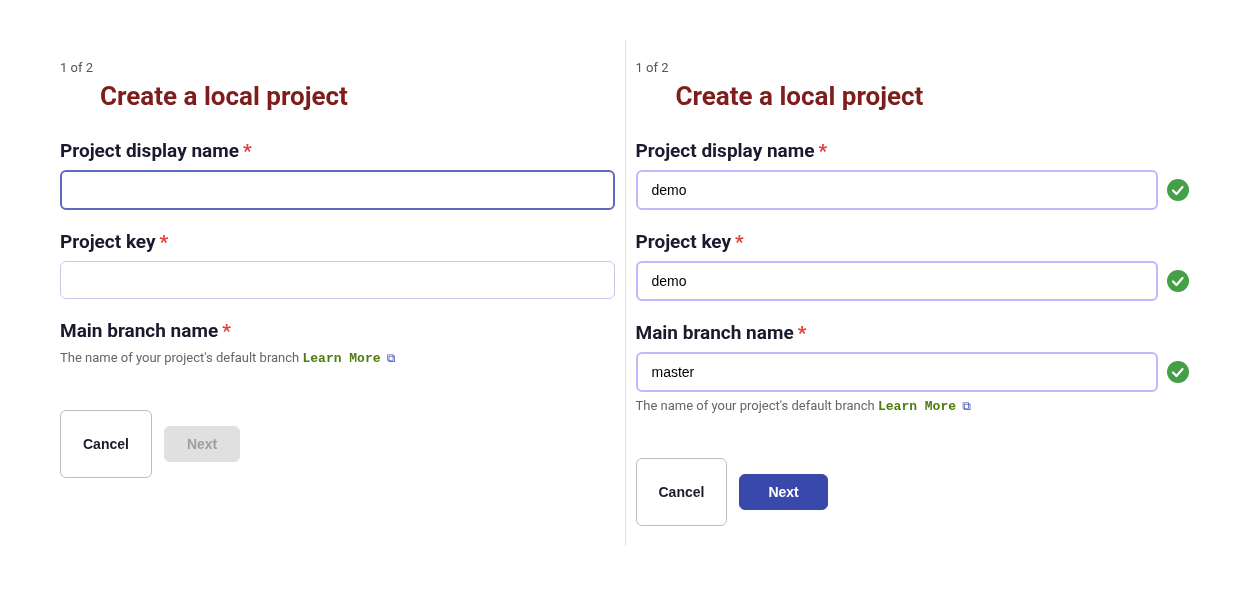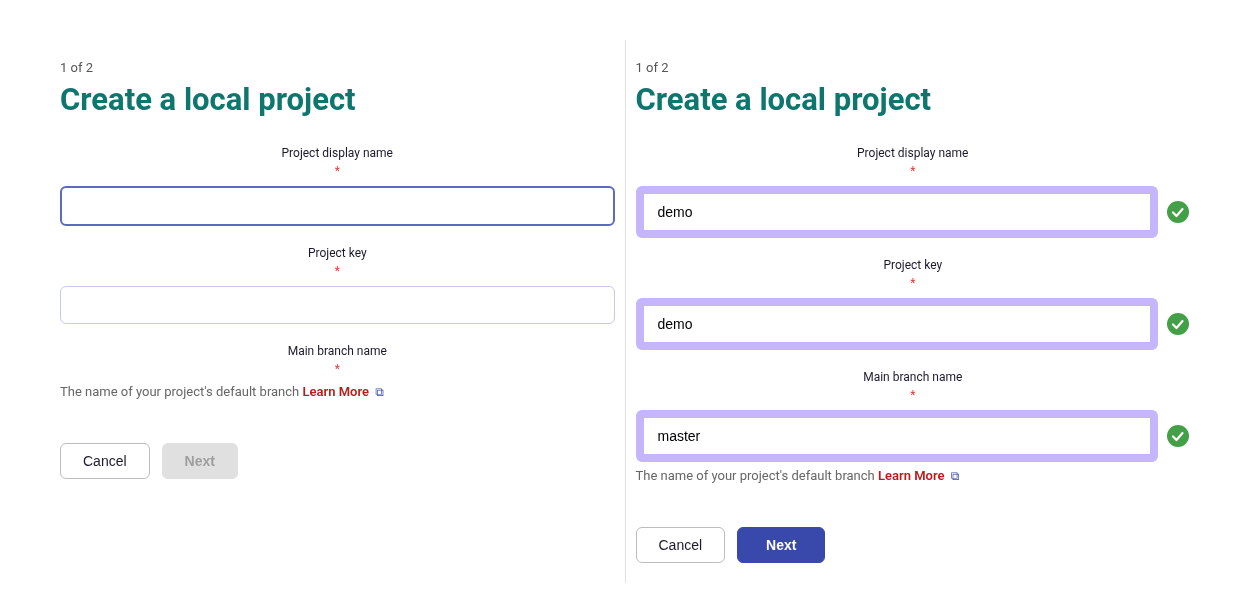--- a/index.html
+++ b/index.html
@@ -30,39 +30,39 @@
       padding: 20px 0;
     }
 
     .step-label {
       font-size: 13px;
       color: #555;
       margin-bottom: 6px;
     }
 
     .panel-title {
-      font-size: 31px;
+      font-size: 26px;
       font-weight: 700;
-      color: #0f766e;
+      color: #7f1d1d;
       margin-bottom: 28px;
+      margin-left: 40px;
     }
 
     .field-group {
       margin-bottom: 20px;
     }
 
     .field-label {
-      font-size: 12px;
-      font-weight: 400;
+      font-size: 19px;
+      font-weight: 700;
       color: #1a1a2e;
       margin-bottom: 8px;
       display: flex;
       align-items: center;
       gap: 4px;
-      flex-direction: column;
     }
 
     .required-star {
       color: #e53935;
     }
 
     .input-wrapper {
       display: flex;
       align-items: center;
       gap: 8px;
@@ -80,64 +80,65 @@
 
     .text-input.default-border {
       border: 1.5px solid #c5cae9;
     }
 
     .text-input.focused-border {
       border: 2px solid #5c6bc0;
     }
 
     .text-input.valid-border {
-      border: 8px solid #c4b5fd;
+      border: 2px solid #c4b5fd;
     }
 
     .text-input::placeholder {
       color: #aaa;
     }
 
     .check-icon {
       width: 24px;
       height: 24px;
       flex-shrink: 0;
     }
 
     .hint-text {
       font-size: 13px;
       color: #666;
       margin-top: 6px;
     }
 
     .learn-more-link {
-      color: #b91c1c;
+      color: #4d7c0f;
       font-weight: 600;
       text-decoration: none;
       cursor: pointer;
+      font-family: Liberation Mono, monospace;
     }
 
     .external-icon {
       display: inline-block;
       margin-left: 3px;
       font-size: 12px;
       color: #3949ab;
     }
 
     .action-row {
       display: flex;
       gap: 12px;
       margin-top: 24px;
       align-items: center;
     }
 
     .btn-cancel {
-      padding: 9px 22px;
-      font-size: 14px;
-      font-weight: 400;
+      padding: 25px 22px;
+      font-size: 14px;
+      font-weight: 700;
       color: #1a1a2e;
       background: #fff;
       border: 1.5px solid #bdbdbd;
       border-radius: 6px;
       cursor: pointer;
     }
 
     .btn-next-disabled {
       padding: 9px 22px;
       font-size: 14px;

